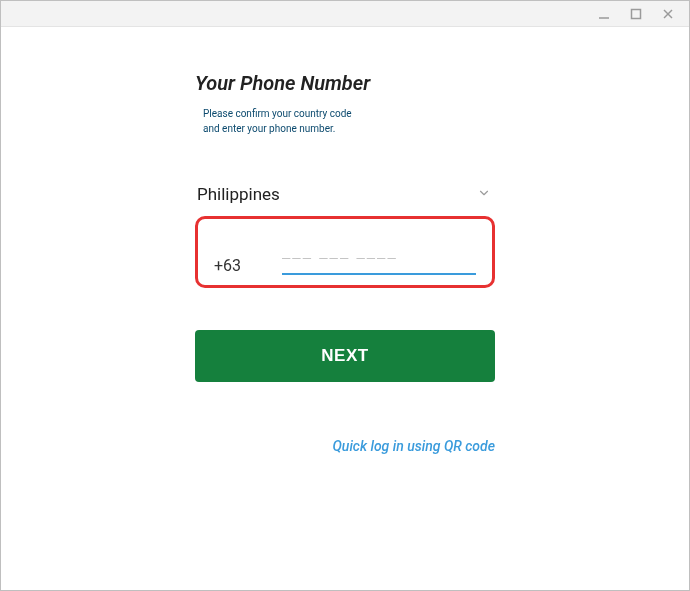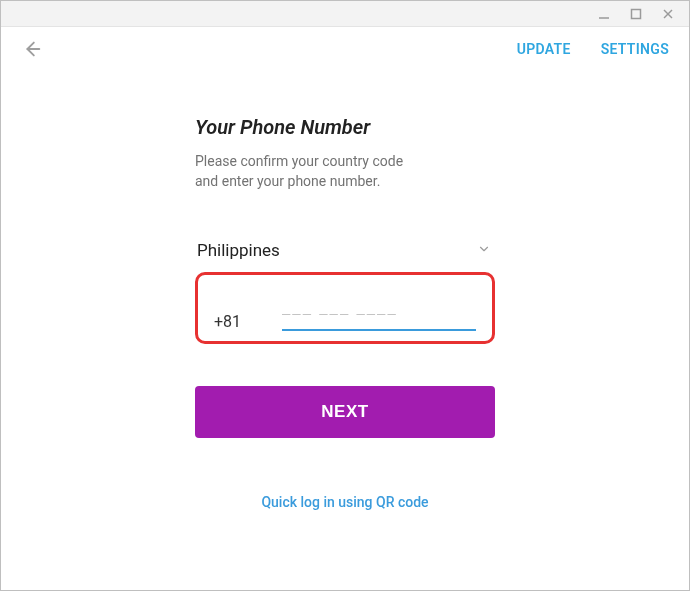--- a/index.html
+++ b/index.html
@@ -13,48 +13,49 @@
   .titlebar .win-btn { width: 14px; height: 14px; display: flex; align-items: center; justify-content: center; color: #9a9a9a; }
   .header {
     height: 44px; display: flex; align-items: center; justify-content: space-between;
     padding: 0 20px;
   }
   .back { color: #9e9e9e; display: flex; align-items: center; }
   .header-links { display: flex; gap: 30px; }
   .header-link { color: #2fa6e0; font-weight: 600; font-size: 14px; letter-spacing: 0.3px; cursor: pointer; }
   .content { width: 300px; margin: 44px auto 0 auto; }
   .title { font-size: 20px; font-weight: 600; color: #222; margin-bottom: 12px; font-style: italic; }
-  .subtitle { font-size: 14px; color: #737373; line-height: 1.45; margin-bottom: 46px; }
+  .subtitle { font-size: 10px; color: #0c4a6e; line-height: 1.45; margin-bottom: 46px; margin-left: 8px; }
   .country-row {
     display: flex; align-items: center; justify-content: space-between;
     font-size: 17px; color: #222; padding: 2px 4px 2px 2px; cursor: pointer; gap: 30px;
   }
   .chev { color: #9c9c9c; }
   .phonebox {
     border: 3px solid #e73131; border-radius: 10px; margin-top: 10px;
     padding: 30px 16px 10px 16px; display: flex; align-items: flex-end; gap: 24px;
     height: 72px;
   }
   .code { font-size: 16px; color: #333; min-width: 44px; }
   .number-wrap { flex: 1; position: relative; height: 28px; }
   .number-placeholder {
     color: #c4c4c4; font-size: 15px; letter-spacing: 2px; line-height: 20px;
     font-family: Arial, sans-serif;
   }
   .number-underline {
     position: absolute; left: 0; right: 0; bottom: 0; height: 2px; background: #3a9bdc;
   }
   .next-btn {
-    margin-top: 42px; width: 100%; height: 52px; background: #a21caf; color: #fff;
+    margin-top: 42px; width: 100%; height: 52px; background: #15803d; color: #fff;
     border: none; border-radius: 4px; font-size: 17px; font-weight: 600; letter-spacing: 0.5px;
     cursor: pointer;
   }
   .qr-link {
-    text-align: center; margin-top: 56px; color: #3a9bdc; font-size: 14px; font-weight: 500;
+    text-align: right; margin-top: 56px; color: #3a9bdc; font-size: 14px; font-weight: 500;
     cursor: pointer;
+    font-style: italic;
   }
 </style>
 </head>
 <body>
 
 <div class="frame">
 
   <div class="titlebar">
     <div class="win-btn">
       <svg width="12" height="12" viewBox="0 0 12 12">
@@ -67,51 +68,39 @@
         </svg>
     </div>
     <div class="win-btn">
       <svg width="12" height="12" viewBox="0 0 12 12">
           <line x1="2" y1="2" x2="10" y2="10" stroke="#9a9a9a" stroke-width="1.5"></line>
           <line x1="10" y1="2" x2="2" y2="10" stroke="#9a9a9a" stroke-width="1.5"></line>
         </svg>
     </div>
   </div>
 
-  <div class="header">
-    <div class="back">
-      <svg width="22" height="22" viewBox="0 0 24 24" fill="none">
-        <path d="M14 5l-7 7 7 7" stroke="#9e9e9e" stroke-width="2" stroke-linecap="round" stroke-linejoin="round"></path>
-        <line x1="7" y1="12" x2="20" y2="12" stroke="#9e9e9e" stroke-width="2" stroke-linecap="round"></line>
-      </svg>
-    </div>
-    <div class="header-links">
-      <span class="header-link">UPDATE</span>
-      <span class="header-link">SETTINGS</span>
-    </div>
-  </div>
 
   <div class="content">
     <div class="title">Your Phone Number</div>
     <div class="subtitle">
       <span>Please confirm your country code</span><br>
       <span>and enter your phone number.</span>
     </div>
 
     <div class="country-row">
       <span>Philippines</span>
       <span class="chev">
         <svg width="14" height="14" viewBox="0 0 24 24" fill="none">
             <path d="M6 9l6 6 6-6" stroke="#9c9c9c" stroke-width="2" stroke-linecap="round" stroke-linejoin="round"></path>
           </svg>
       </span>
     </div>
 
     <div class="phonebox">
-      <div class="code">+81</div>
+      <div class="code">+63</div>
       <div class="number-wrap">
         <span class="number-placeholder">––– ––– ––––</span>
         <div class="number-underline"></div>
       </div>
     </div>
 
     <button class="next-btn">NEXT</button>
 
     <div class="qr-link">Quick log in using QR code</div>
   </div>

